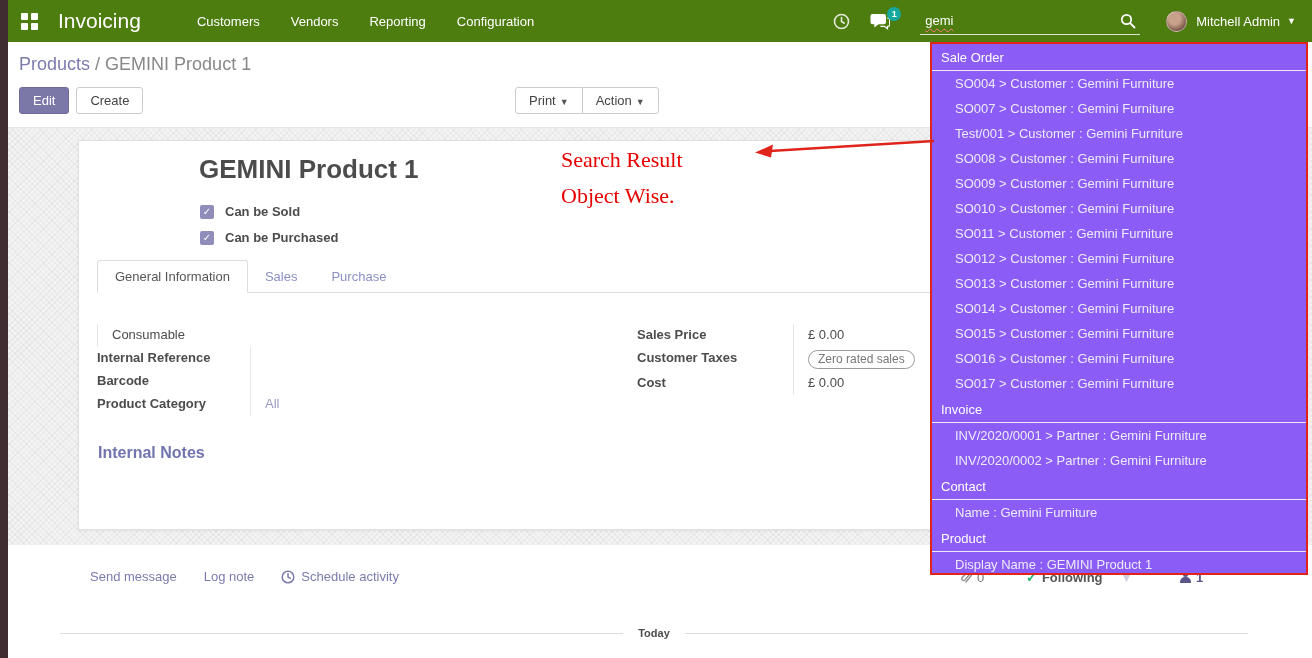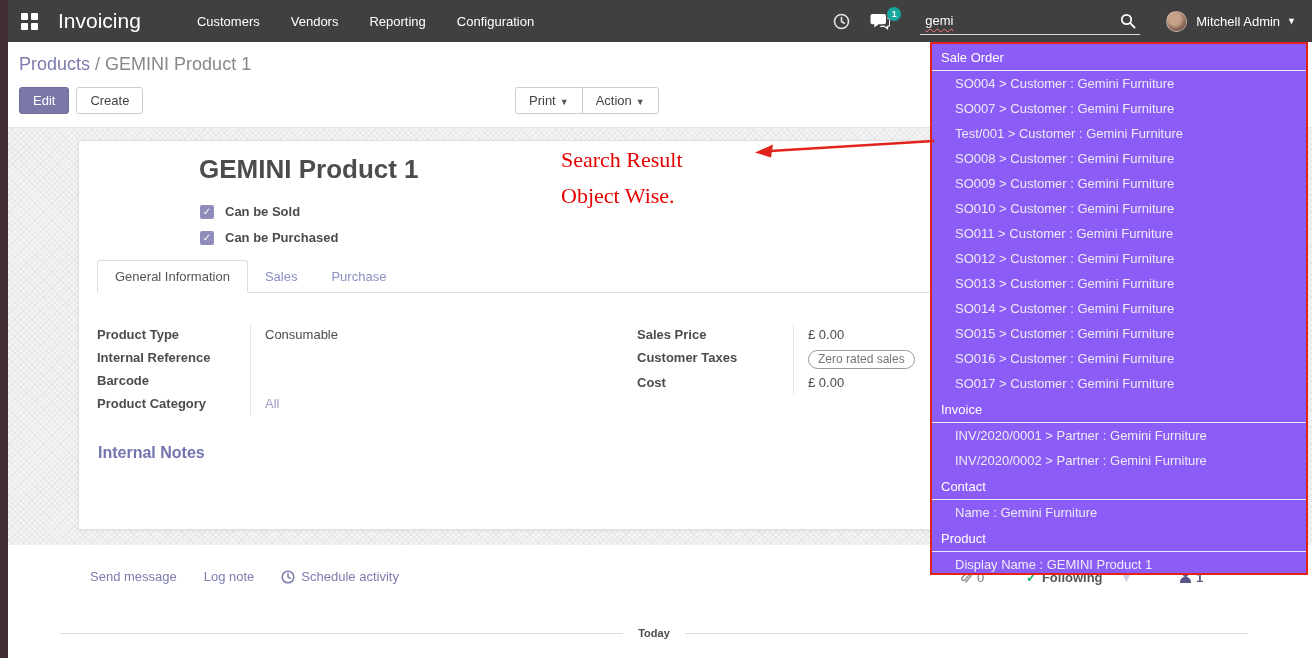--- a/index.html
+++ b/index.html
@@ -4,21 +4,21 @@
 <style>
   * { box-sizing: border-box; margin: 0; padding: 0; }
   body {
     width: 1312px; height: 658px; position: relative; overflow: hidden;
     background: #fff; font-family: "Liberation Sans", sans-serif;
   }
   
   .edge-strip { position:absolute; left:0; top:0; width:8px; height:658px; background:#3f2d31; }
 
   
-  .navbar { position:absolute; left:8px; top:0; width:1304px; height:42px; background:#404040;
+  .navbar { position:absolute; left:8px; top:0; width:1304px; height:42px; background:#4d7c0f;
             display:flex; align-items:center; color:#fff; z-index:20; }
   .apps-icon { width:17px; height:17px; margin-left:13px; display:grid;
                grid-template-columns:7px 7px; grid-template-rows:7px 7px; gap:3px; cursor:pointer; }
   .apps-icon i { background:#fff; border-radius:1px; }
   .app-name { font-size:21px; margin-left:20px; font-weight:400; }
   .nav-menus { display:flex; margin-left:56px; gap:31px; font-size:13px; }
   .nav-menus span { cursor:pointer; }
   .nav-right { margin-left:auto; display:flex; align-items:center; }
   .icon-svg { display:block; }
   .clock-wrap { margin-right:20px; opacity:.85; }
@@ -197,21 +197,20 @@
   </div>
 
   <div class="tabs">
     <div class="tab active">General Information</div>
     <div class="tab">Sales</div>
     <div class="tab">Purchase</div>
   </div>
 
   <div class="fgroup fg-left">
     <div class="frow">
-      <div class="flabel">Product Type</div>
       <div class="fvalue">Consumable</div>
     </div>
     <div class="frow">
       <div class="flabel">Internal Reference</div>
       <div class="fvalue"></div>
     </div>
     <div class="frow">
       <div class="flabel">Barcode</div>
       <div class="fvalue"></div>
     </div>

